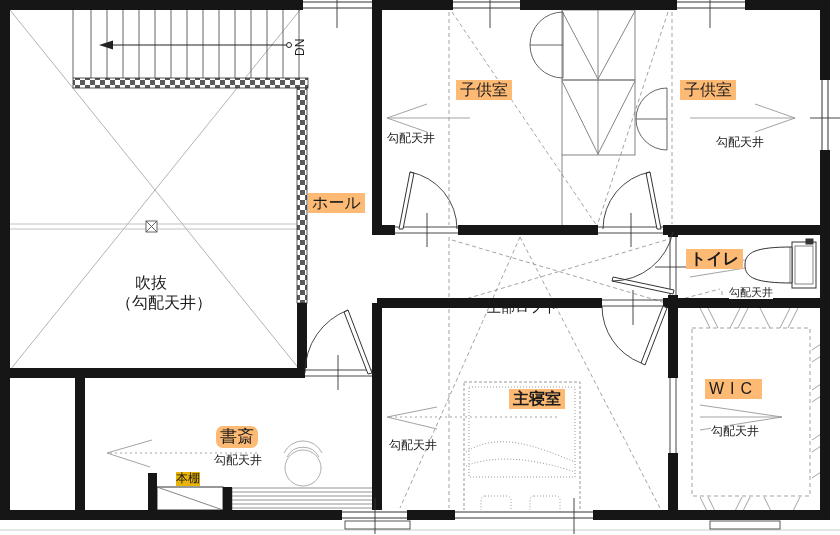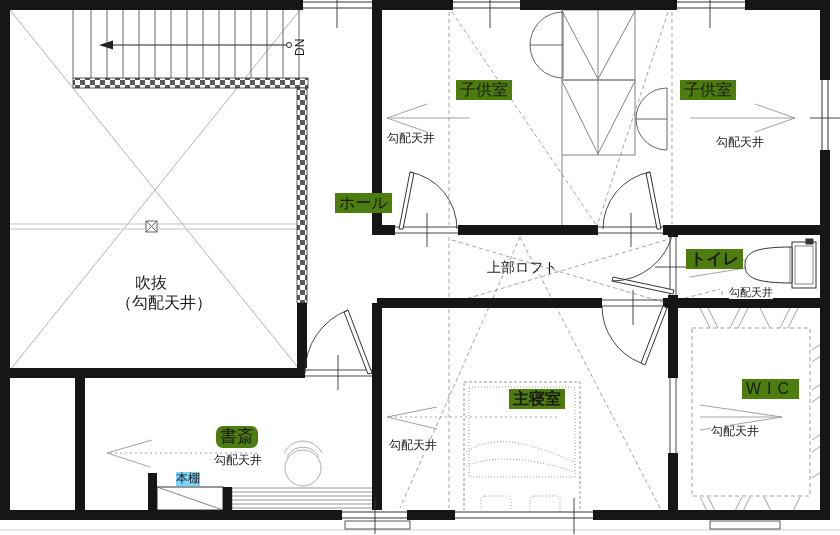--- a/index.html
+++ b/index.html
@@ -1,23 +1,23 @@
 <!DOCTYPE html>
 <html><head>
 <meta charset="utf-8">
 <style>
   html,body{margin:0;padding:0;background:#fff;}
   #plan{position:relative;width:840px;height:535px;background:#fff;overflow:hidden;
         font-family:"Liberation Sans","DejaVu Sans",sans-serif;color:#1a1a1a;}
   #plan svg{position:absolute;left:0;top:0;}
   .lbl{position:absolute;white-space:nowrap;line-height:1.15;color:#1a1a1a;z-index:3;}
-  .room{font-size:16px;background:#4d7c0f;padding:1px 4px;}
+  .room{font-size:16px;background:#fdba74;padding:1px 4px;}
   .small{font-size:12px;}
   .tiny{font-size:11px;}
-  .plain{font-size:14px;}
+  .plain{font-size:14px;margin-top:40px;}
   .wic{letter-spacing:6px;}
   .dn{font-size:12px;transform:rotate(-90deg);transform-origin:0 0;}
 </style>
 </head>
 <body>
 
 <div id="plan">
 
 <svg width="840" height="535" viewBox="0 0 840 535">
   <defs>
@@ -258,39 +258,39 @@
     <line x1="633" y1="290" x2="633" y2="325"></line>
     <line x1="655" y1="267" x2="688" y2="267"></line>
     <line x1="338" y1="355" x2="338" y2="390"></line>
     <line x1="375" y1="498" x2="375" y2="534"></line>
     <line x1="574" y1="498" x2="574" y2="534"></line>
   </g>
 </svg>
 
   <div class="lbl dn" style="left:294px;top:56px;">DN</div>
 
-  <div class="lbl room" style="left:308px;top:193px;margin-left:27px;">ホール</div>
+  <div class="lbl room" style="left:308px;top:193px;">ホール</div>
 
   <div class="lbl room" style="left:456px;top:80px;">子供室</div>
   <div class="lbl small" style="left:387px;top:132px;">勾配天井</div>
 
   <div class="lbl room" style="left:680px;top:80px;">子供室</div>
   <div class="lbl small" style="left:716px;top:136px;">勾配天井</div>
 
   <div class="lbl" style="left:135px;top:274px;font-size:16px;">吹抜</div>
   <div class="lbl" style="left:116px;top:294px;font-size:16px;">（勾配天井）</div>
 
   <div class="lbl plain" style="left:487px;top:259px;">上部ロフト</div>
 
   <div class="lbl room" style="left:686px;top:249px;font-weight:bold;">トイレ</div>
   <div class="lbl tiny" style="left:729px;top:286px;background:#fff;">勾配天井</div>
 
   <div class="lbl room" style="left:509px;top:389px;font-weight:bold;">主寝室</div>
   <div class="lbl small" style="left:389px;top:439px;">勾配天井</div>
 
-  <div class="lbl room wic" style="left:705px;top:379px;margin-left:37px;">WIC</div>
+  <div class="lbl room wic" style="left:705px;top:379px;">WIC</div>
   <div class="lbl small" style="left:711px;top:425px;background:#fff;">勾配天井</div>
 
   <div class="lbl room" style="left:216px;top:426px;font-size:17px;border-radius:7px;">書斎</div>
   <div class="lbl small" style="left:214px;top:454px;">勾配天井</div>
-  <div class="lbl small" style="left:176px;top:472px;background:#7dd3fc;">本棚</div>
+  <div class="lbl small" style="left:176px;top:472px;background:#eab308;">本棚</div>
 
 </div>
 
 </body></html>

